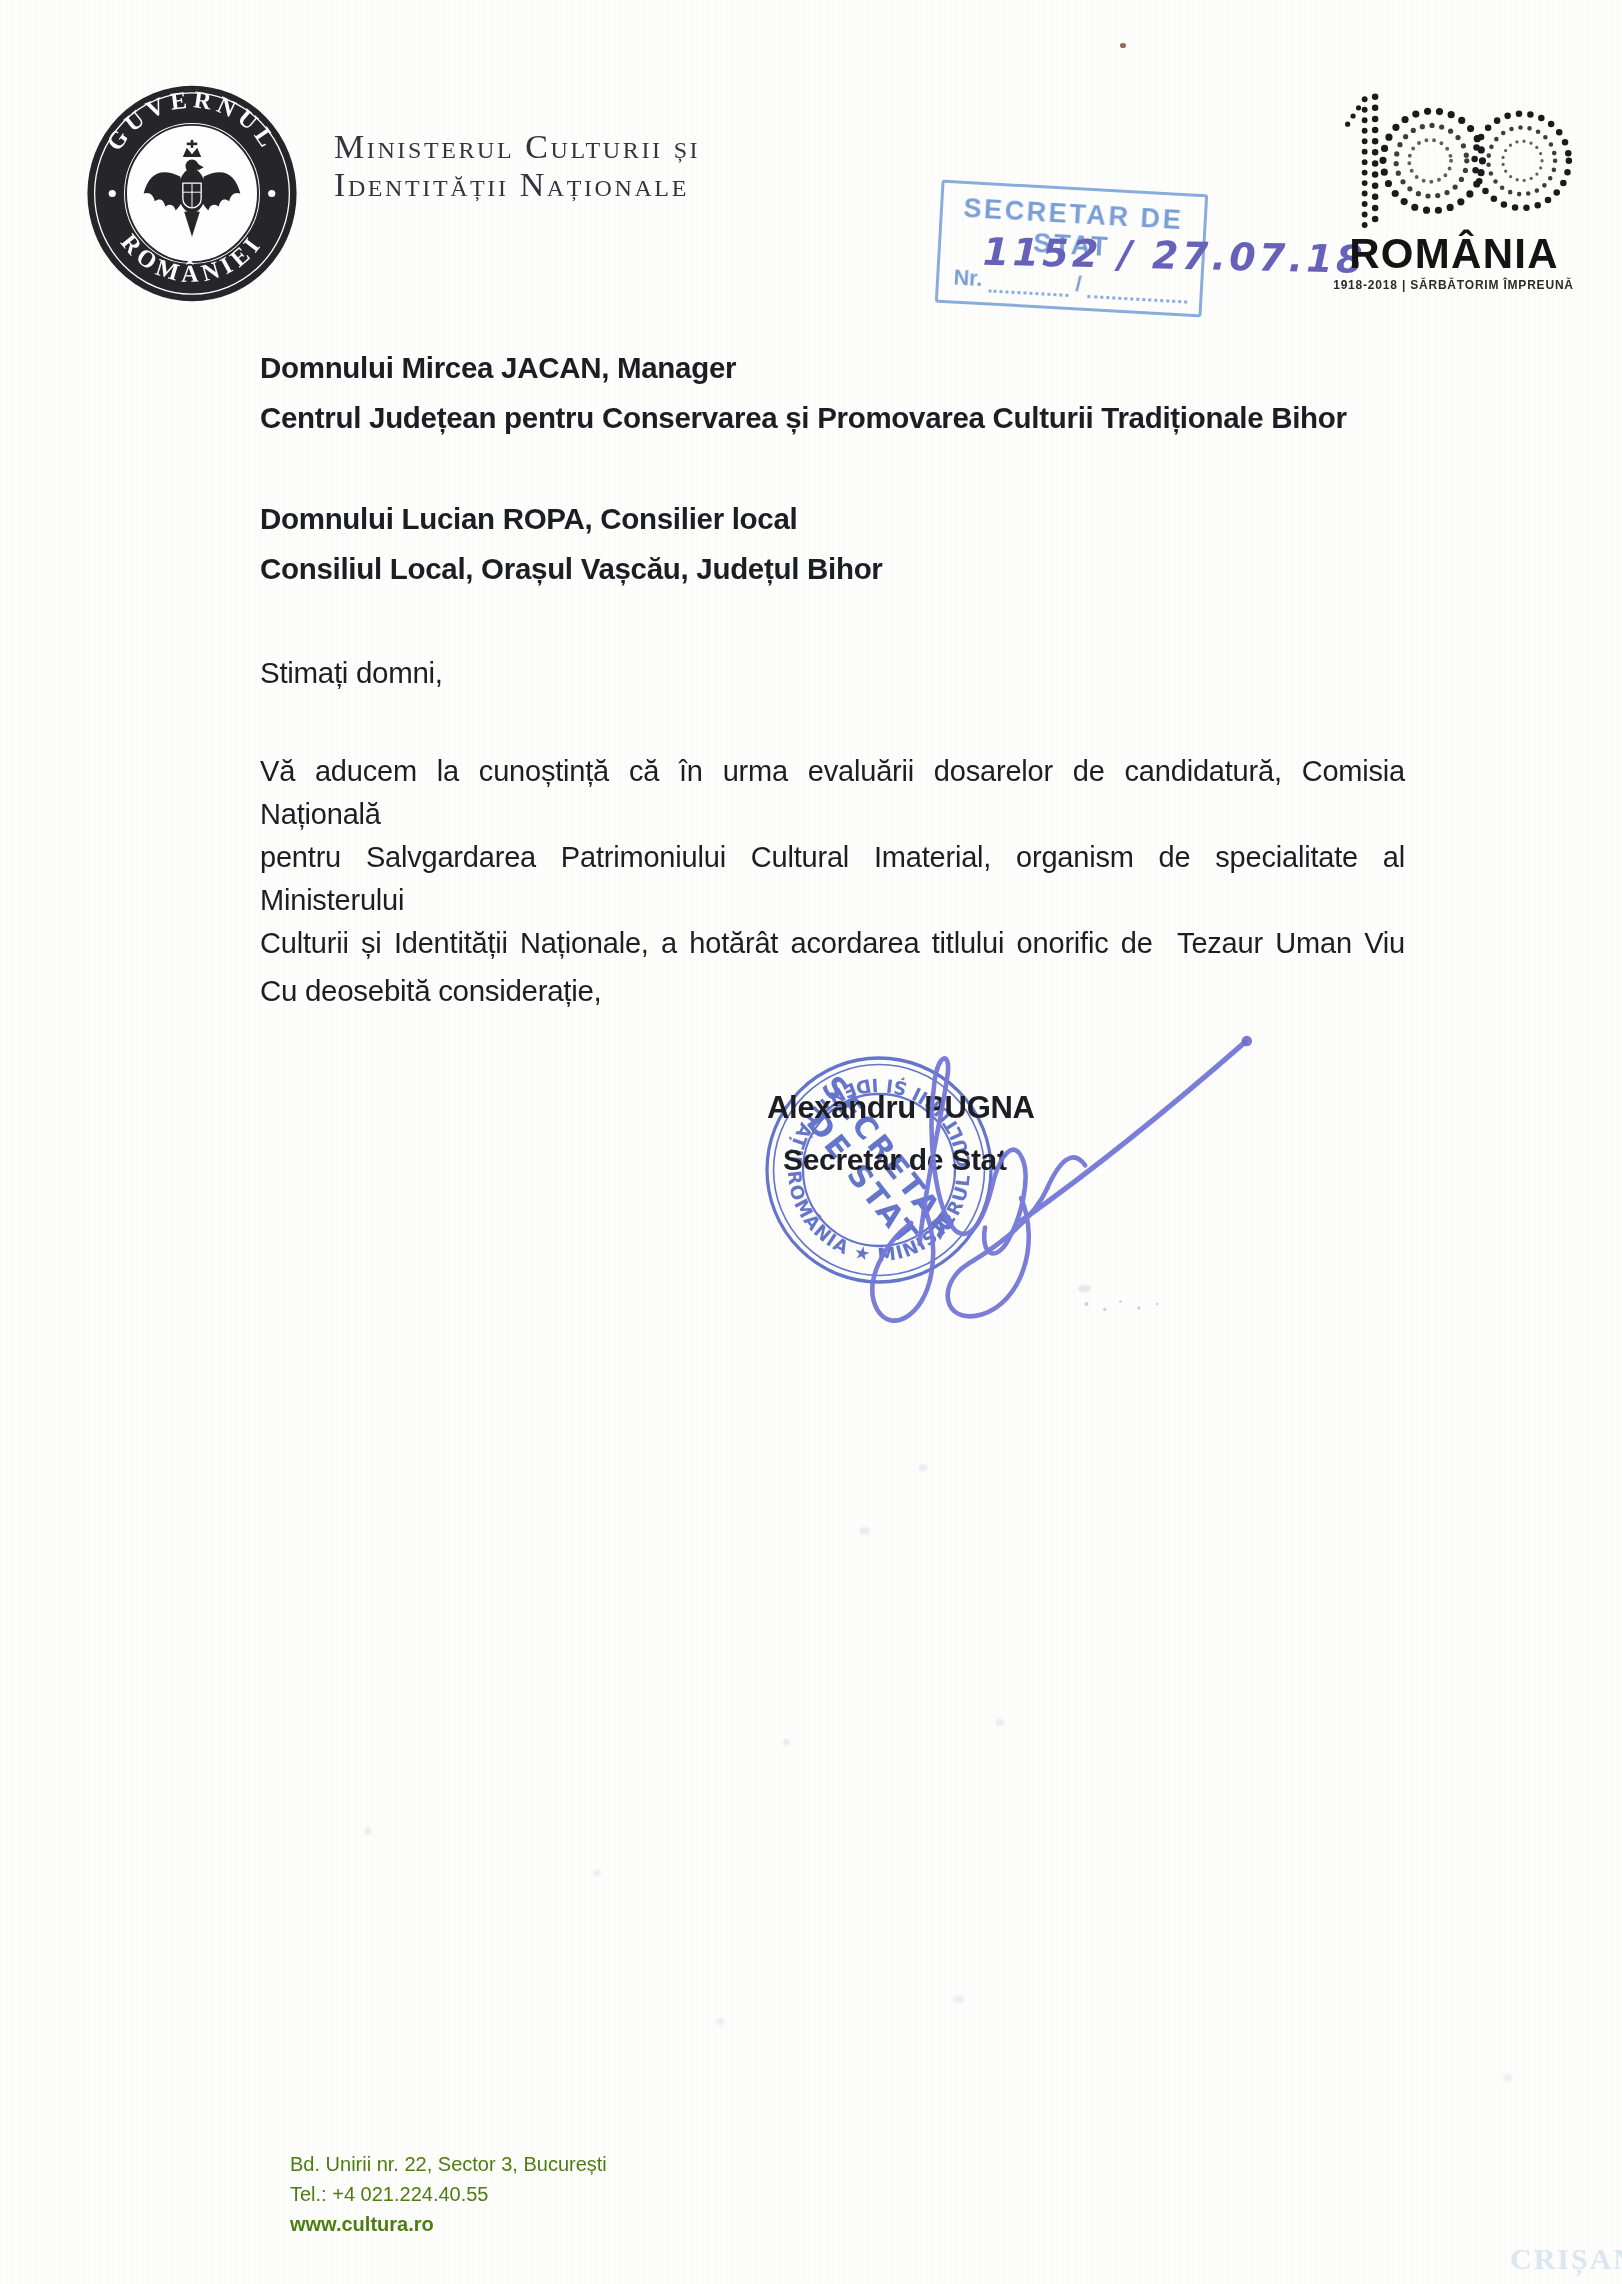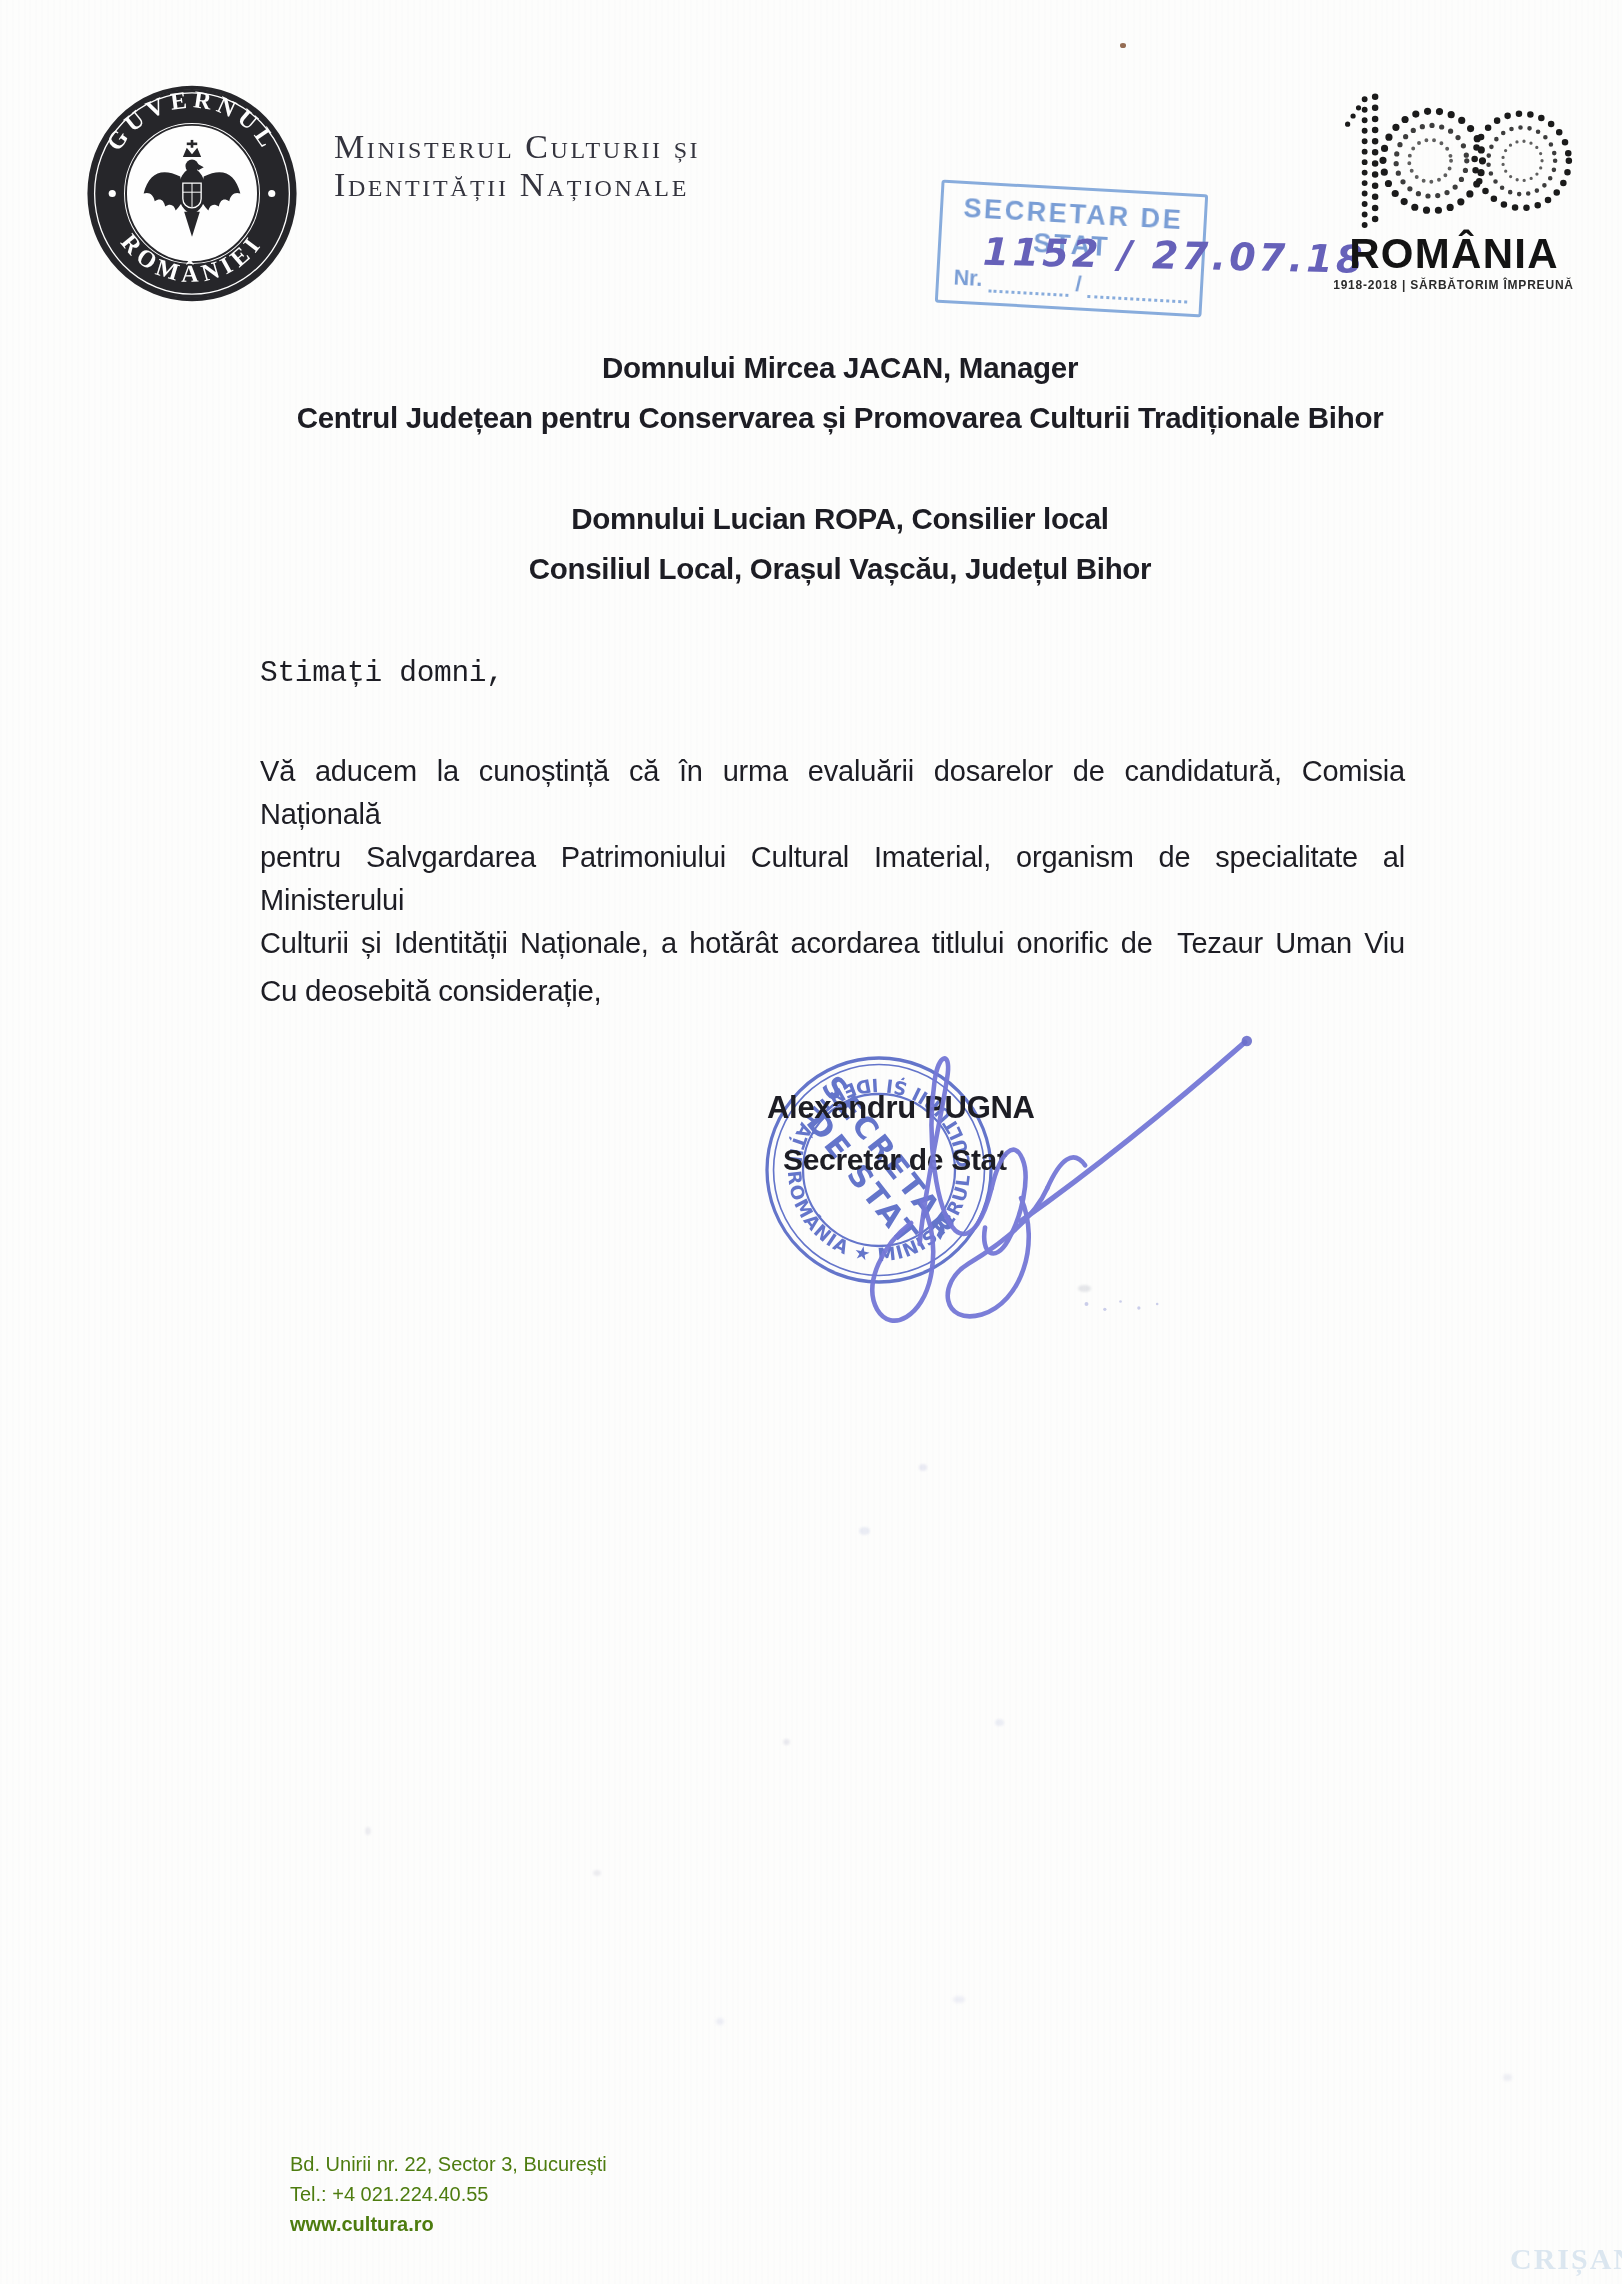--- a/index.html
+++ b/index.html
@@ -53,21 +53,21 @@
     position:absolute; left:1328px; top:230px; width:252px;
     text-align:center; font-weight:bold; font-size:42px; letter-spacing:1.3px; color:#141414;
   }
   .centenary-tag{
     position:absolute; left:1325px; top:278px; width:257px;
     text-align:center; font-size:12px; letter-spacing:0.8px; color:#2b2b2b; white-space:nowrap;
     font-weight:bold;
   }
 
   
-  .bline{position:absolute; left:260px; width:1160px; font-size:29.5px; font-weight:bold; letter-spacing:-0.3px; white-space:nowrap;text-align:center;}
+  .bline{position:absolute; left:260px; width:1160px; font-size:29.5px; font-weight:bold; letter-spacing:-0.3px; white-space:nowrap;}
   .rline{position:absolute; left:260px; width:1160px; font-size:29.5px; letter-spacing:-0.3px; white-space:nowrap;}
   .para{position:absolute; left:260px; top:750px; width:1145px; font-size:29px; letter-spacing:-0.2px;}
   .pline{line-height:43px; text-align:justify; text-align-last:justify; word-spacing:1.3px;}
   .pline.last{text-align:left; text-align-last:left;}
   .ital{margin-left:12px;}
 
   
   .sig-name{position:absolute; left:767px; top:1090px; font-size:31px; font-weight:bold; letter-spacing:-0.3px; z-index:3;}
   .sig-title{position:absolute; left:783px; top:1143px; font-size:30px; font-weight:bold; letter-spacing:-0.3px; z-index:3;}
   .roundstamp{opacity:.85; filter:blur(0.3px); z-index:2;}
@@ -155,21 +155,21 @@
     </g>
   </svg>
   <div class="centenary-word">ROMÂNIA</div>
   <div class="centenary-tag">1918-2018 | SĂRBĂTORIM ÎMPREUNĂ</div>
 
   <div class="bline" style="top:351px;">Domnului Mircea JACAN, Manager</div>
   <div class="bline" style="top:401px;">Centrul Județean pentru Conservarea și Promovarea Culturii Tradiționale Bihor</div>
   <div class="bline" style="top:502px;">Domnului Lucian ROPA, Consilier local</div>
   <div class="bline" style="top:552px;">Consiliul Local, Orașul Vașcău, Județul Bihor</div>
 
-  <div class="rline" style="top:656px;font-family:Liberation Mono, monospace;">Stimați domni,</div>
+  <div class="rline" style="top:656px;">Stimați domni,</div>
 
   <div class="para">
     <div class="pline">Vă aducem la cunoștință că în urma evaluării dosarelor de candidatură, Comisia Națională</div>
     <div class="pline">pentru Salvgardarea Patrimoniului Cultural Imaterial, organism de specialitate al Ministerului</div>
     <div class="pline"><span>Culturii și Identității Naționale, a hotărât acordarea titlului onorific de </span><span class="ital">Tezaur Uman Viu</span></div>
   </div>
 
   <div class="rline" style="top:974px;">Cu deosebită considerație,</div>
 
   <svg class="abs roundstamp" style="left:748px; top:1039px;" width="262" height="262" viewBox="0 0 400 400">

